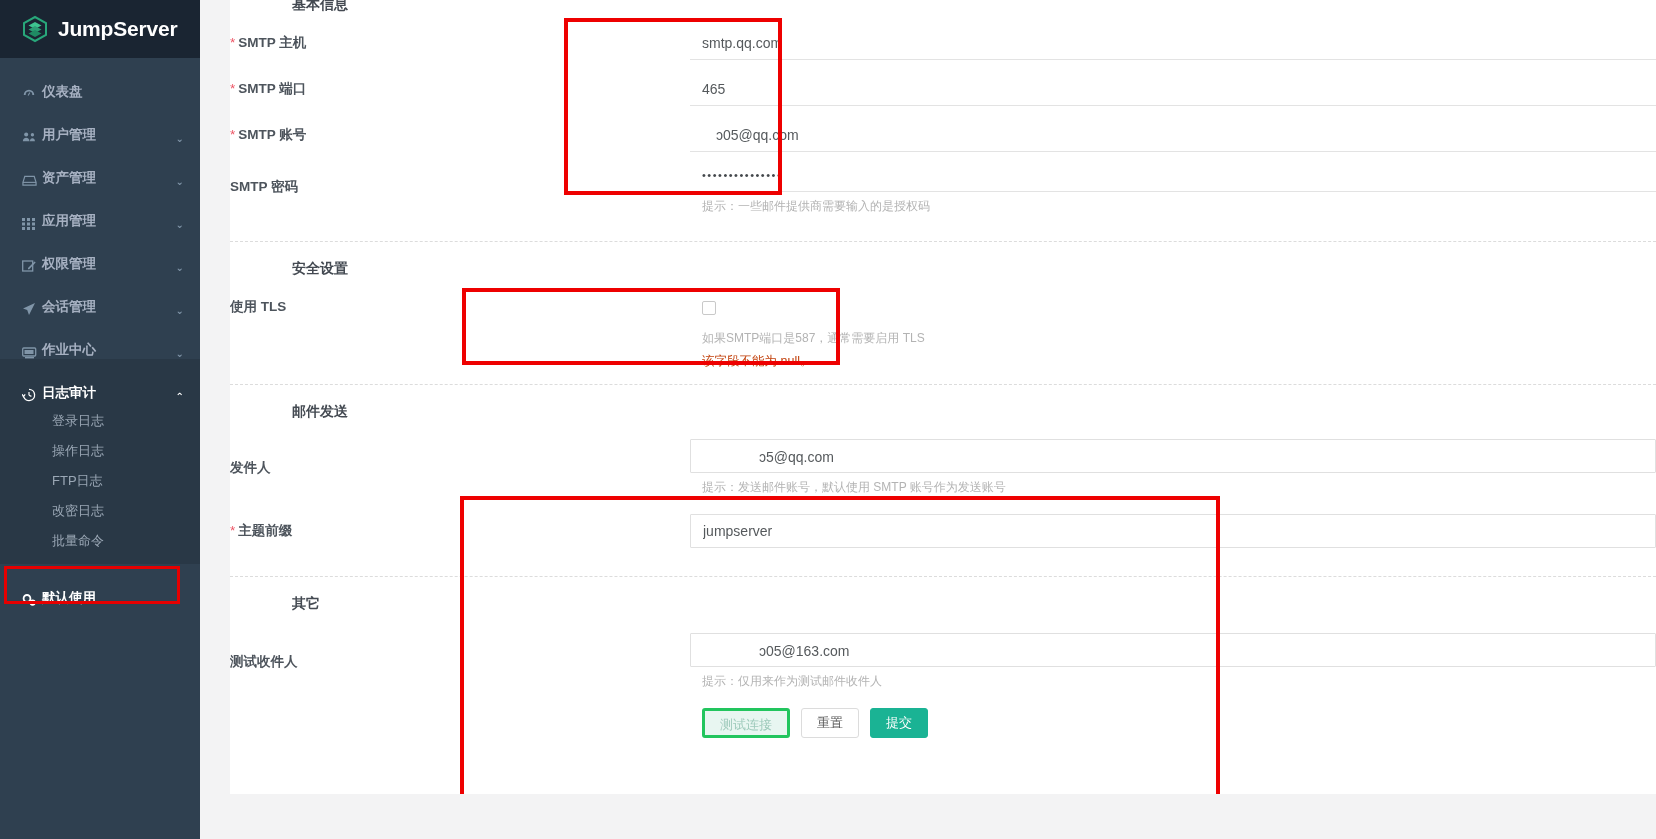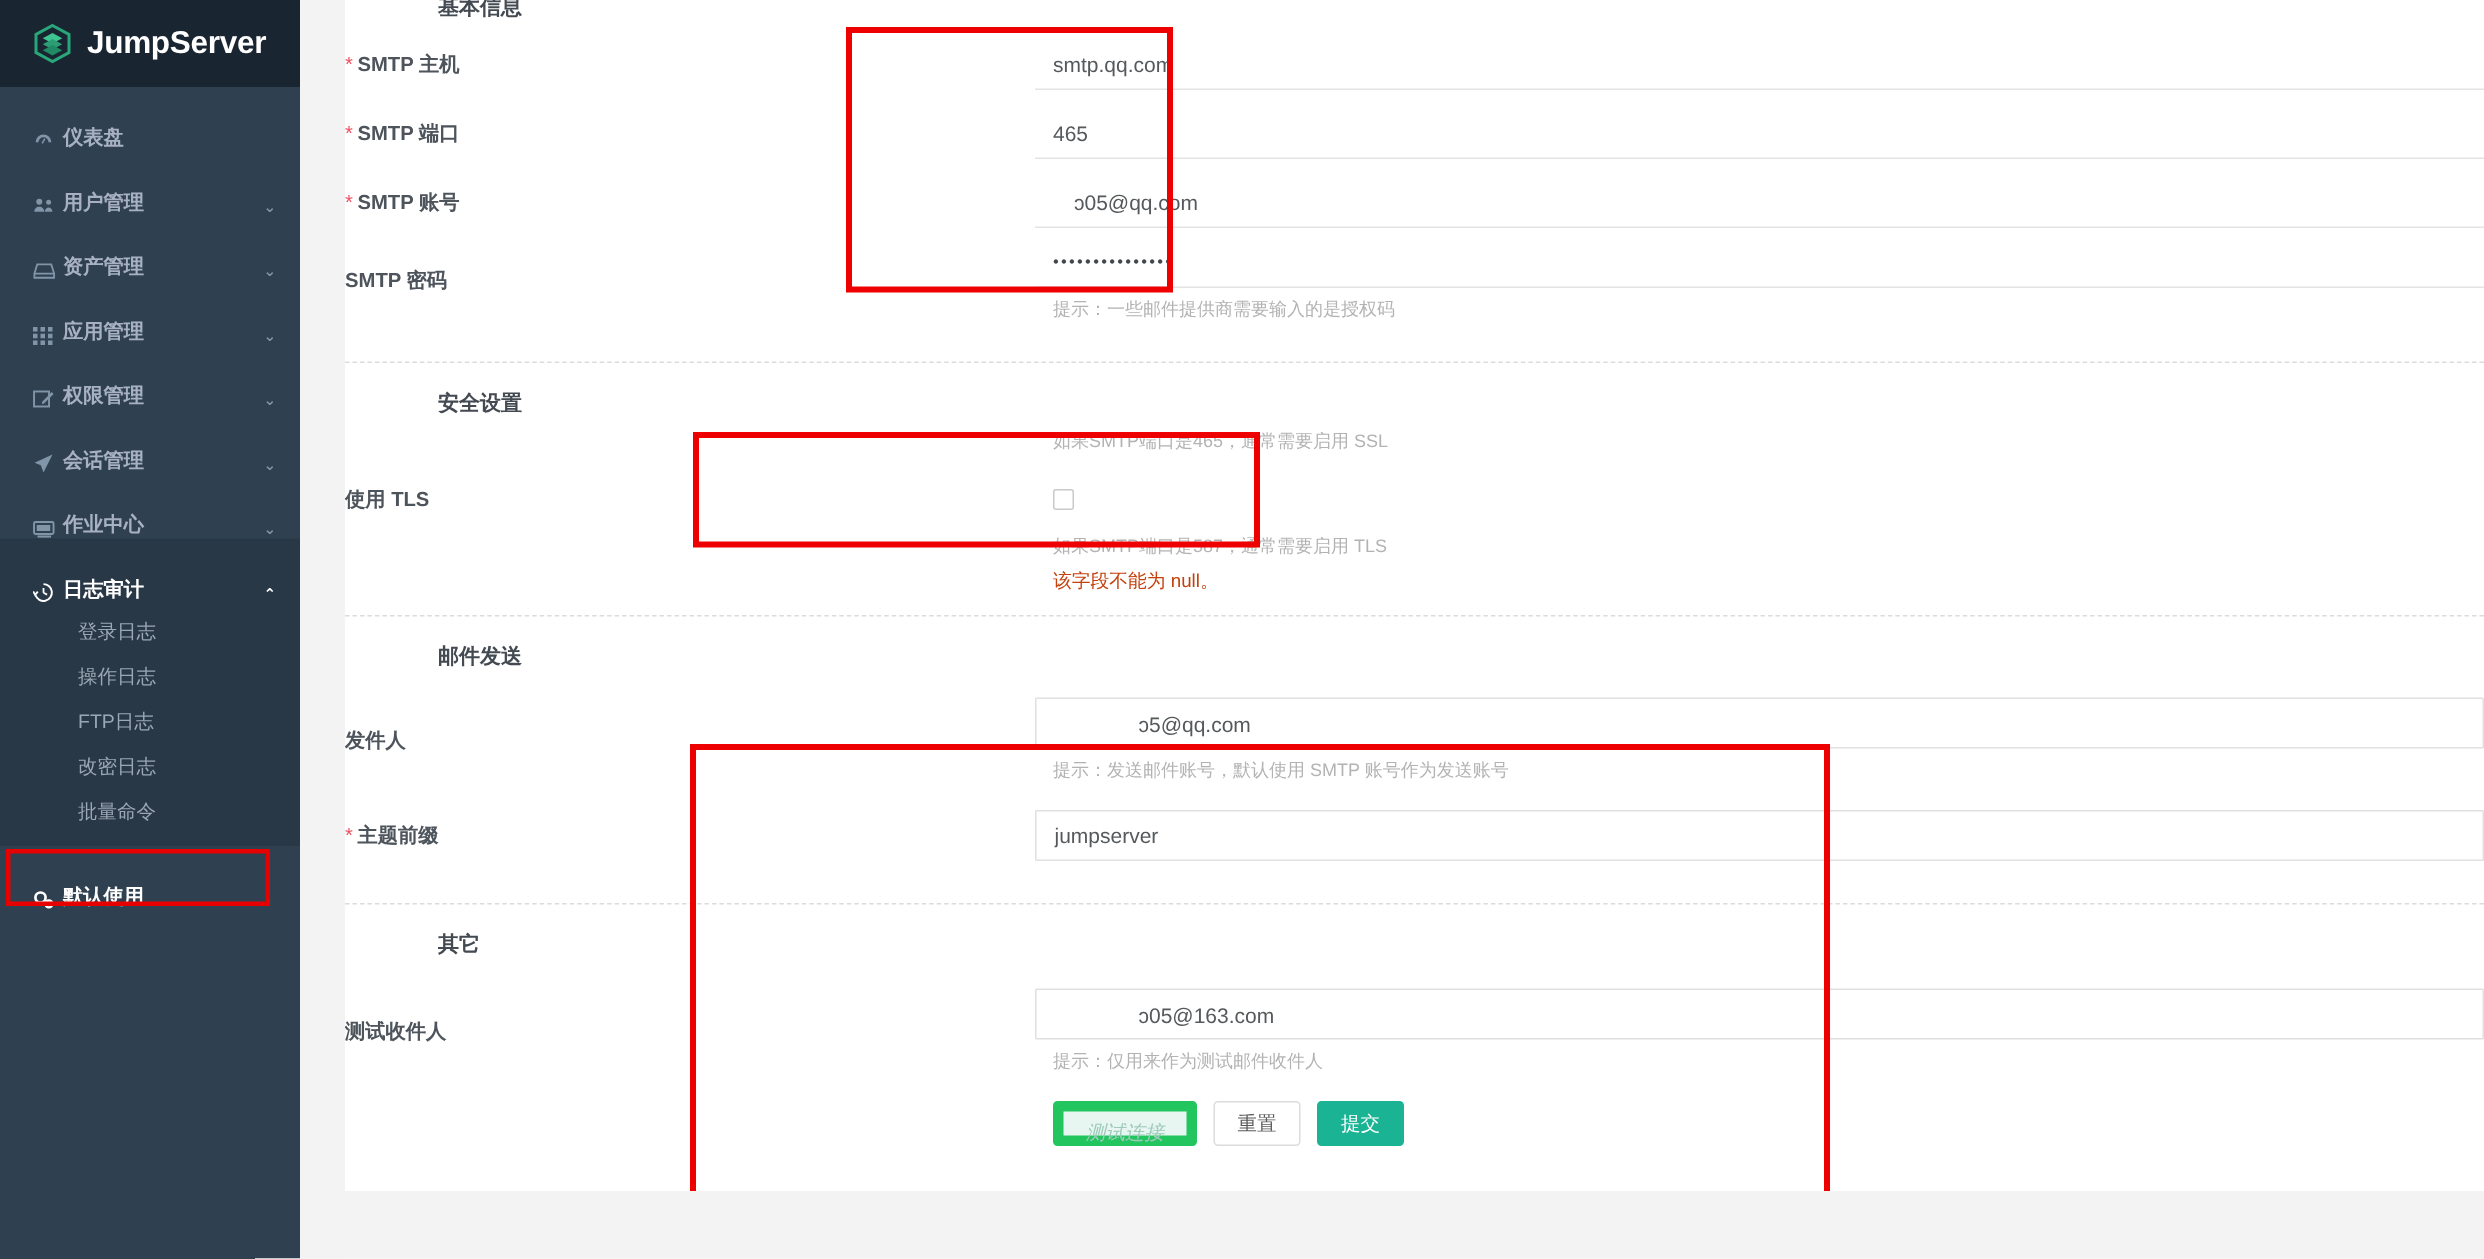--- a/index.html
+++ b/index.html
@@ -118,21 +118,21 @@
     width: 4px; height: 8px; border: solid #fff;
     border-width: 0 2px 2px 0; transform: rotate(43deg);
   }
 
   .btn-row { display: flex; gap: 11px; padding-left: 12px; }
   .btn {
     height: 30px; padding: 0 15px; font-size: 13px;
     border-radius: 3px; cursor: pointer; line-height: 28px;
     font-family: "Liberation Sans", sans-serif;
   }
-  .btn-test { background: #e8f6f1; color: #9ecabb; border: 7px solid #22c55e; font-style: italic; }
+  .btn-test { background: #e8f6f1; color: #9ecabb; border: 3px solid #22c55e; }
   .btn-reset { background: #ffffff; color: #5a5a5a; border: 1px solid #dcdcdc; }
   .btn-submit { background: #1ab394; color: #ffffff; border: 1px solid #1ab394; }
 
   
   .redbox {
     position: absolute; border: 4px solid #ee0000;
     pointer-events: none; z-index: 20;
   }
 </style>
 </head>
@@ -326,26 +326,20 @@
           <div class="hint">提示：一些邮件提供商需要输入的是授权码</div>
         </div>
       </div>
     </div>
 
     <div class="divider" style="margin-top:26px; margin-left:0px;"></div>
 
     <div class="section">
       <div class="sec-title" style="padding-top:18px;">安全设置</div>
 
-      <div class="form-row" style="min-height:26px;">
-        <div class="f-label"></div>
-        <div class="f-field">
-          <div class="hint">如果SMTP端口是465，通常需要启用 SSL</div>
-        </div>
-      </div>
 
       <div class="form-row" style="min-height:34px; margin-top:12px;">
         <div class="f-label">使用 TLS</div>
         <div class="f-field" style="padding-left:12px;">
           <span class="chk"></span>
         </div>
       </div>
       <div class="form-row" style="min-height:26px;">
         <div class="f-label"></div>
         <div class="f-field">

